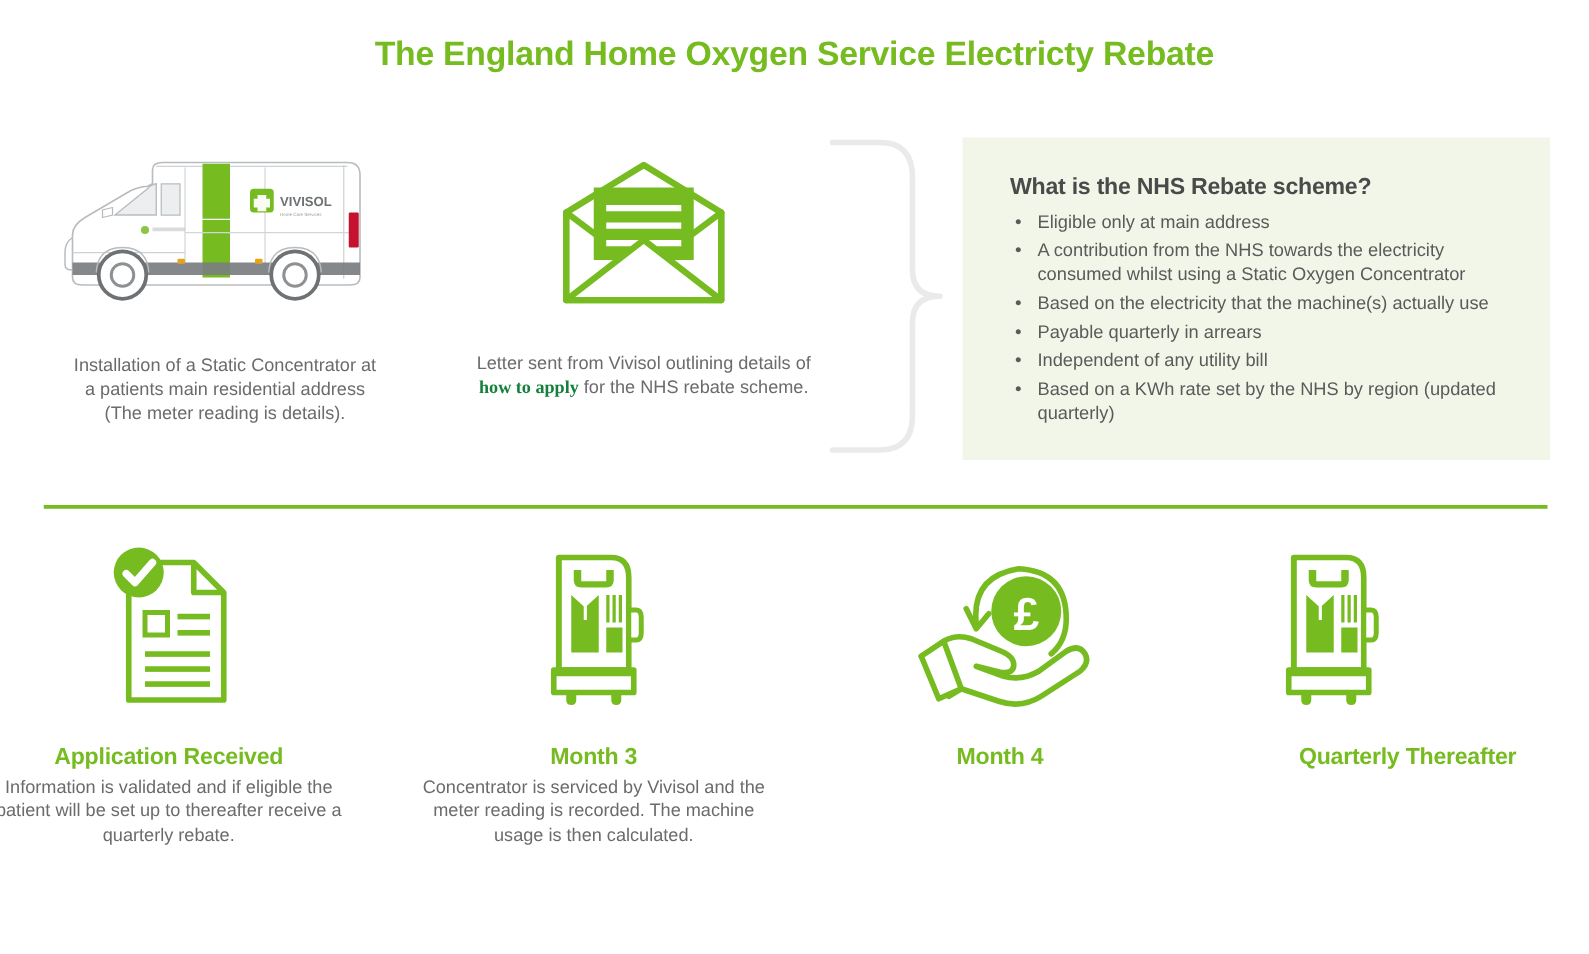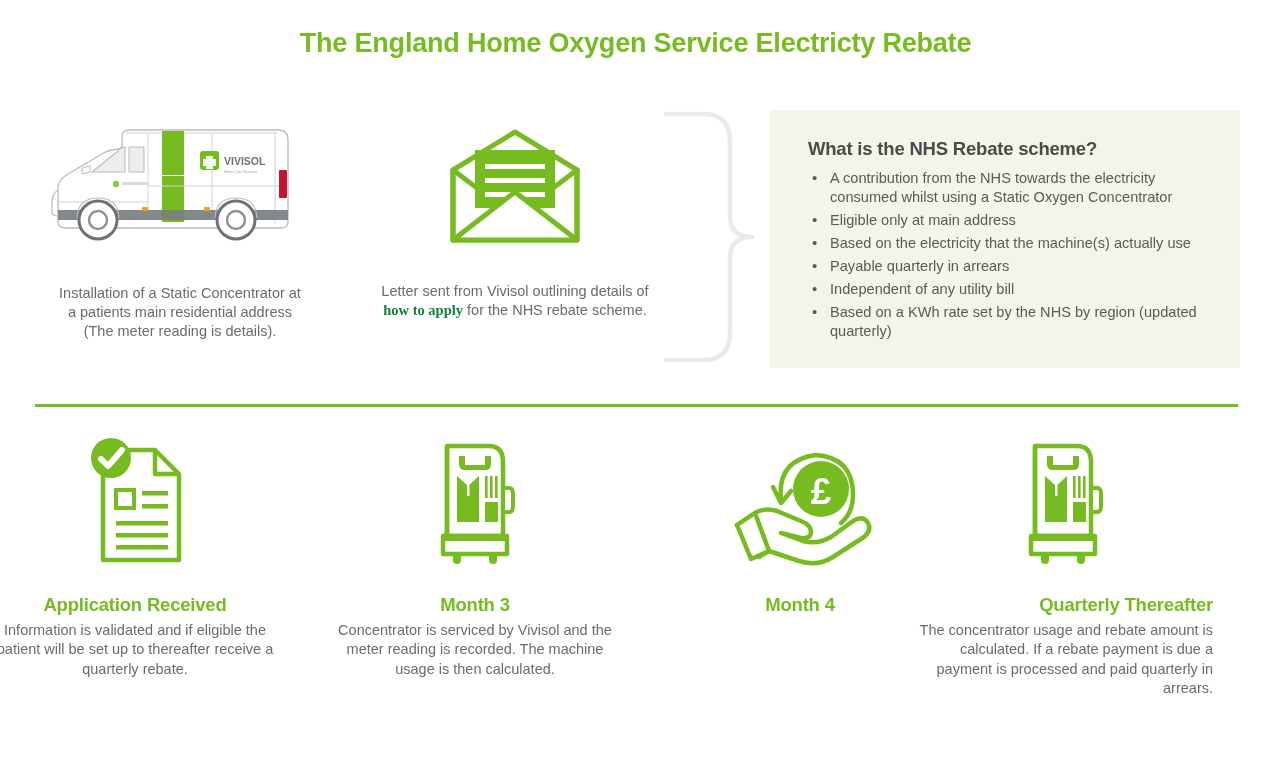--- a/index.html
+++ b/index.html
@@ -214,22 +214,22 @@
       <svg width="120" height="258" viewBox="0 0 120 258">
         <path d="M18 6 H56 Q82 6 82 34 V108 Q82 129 104 129 Q82 129 82 150 V224 Q82 252 56 252 H18" fill="none" stroke="#eaeaea" stroke-width="4.5" stroke-linecap="round" stroke-linejoin="round"></path>
       </svg>
     </div>
 
   </div>
 
   <div class="info-panel">
     <div class="info-title">What is the NHS Rebate scheme?</div>
     <ul class="info-list">
+      <li>Eligible only at main address</li>
       <li>A contribution from the NHS towards the electricity consumed whilst using a Static Oxygen Concentrator</li>
-      <li>Eligible only at main address</li>
       <li>Based on the electricity that the machine(s) actually use</li>
       <li>Payable quarterly in arrears</li>
       <li>Independent of any utility bill</li>
       <li>Based on a KWh rate set by the NHS by region (updated quarterly)</li>
     </ul>
   </div>
 
   <div class="divider"></div>
 
   <div class="bottom-row">
@@ -326,17 +326,16 @@
           <rect x="65" y="44" width="2.6" height="22" fill="#76bc21"></rect>
           <rect x="70" y="44" width="2.6" height="22" fill="#76bc21"></rect>
           <rect x="60" y="70" width="13" height="20" fill="#76bc21"></rect>
           <path d="M18 104 H82 V122 H18 Z" fill="#ffffff" stroke="#76bc21" stroke-width="4.5" stroke-linejoin="round"></path>
           <rect x="18" y="104" width="64" height="5" fill="#76bc21"></rect>
           <path d="M28 122 V128 Q28 132 32 132 Q36 132 36 128 V122" fill="#76bc21"></path>
           <path d="M64 122 V128 Q64 132 68 132 Q72 132 72 128 V122" fill="#76bc21"></path>
         </svg>
       </div>
       <div class="step-title">Quarterly Thereafter</div>
-      <div class="step-body">The concentrator usage and rebate amount is calculated. If a rebate payment is due a payment is processed and paid quarterly in arrears.</div>
     </div>
 
   </div>
 </div>
 
 </body></html>

